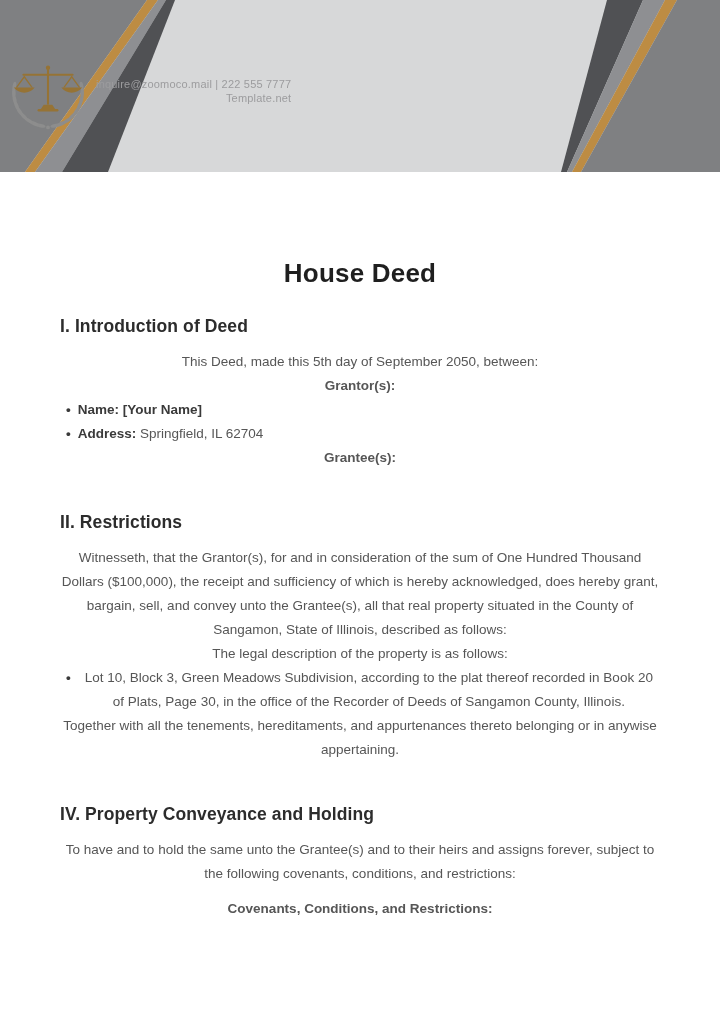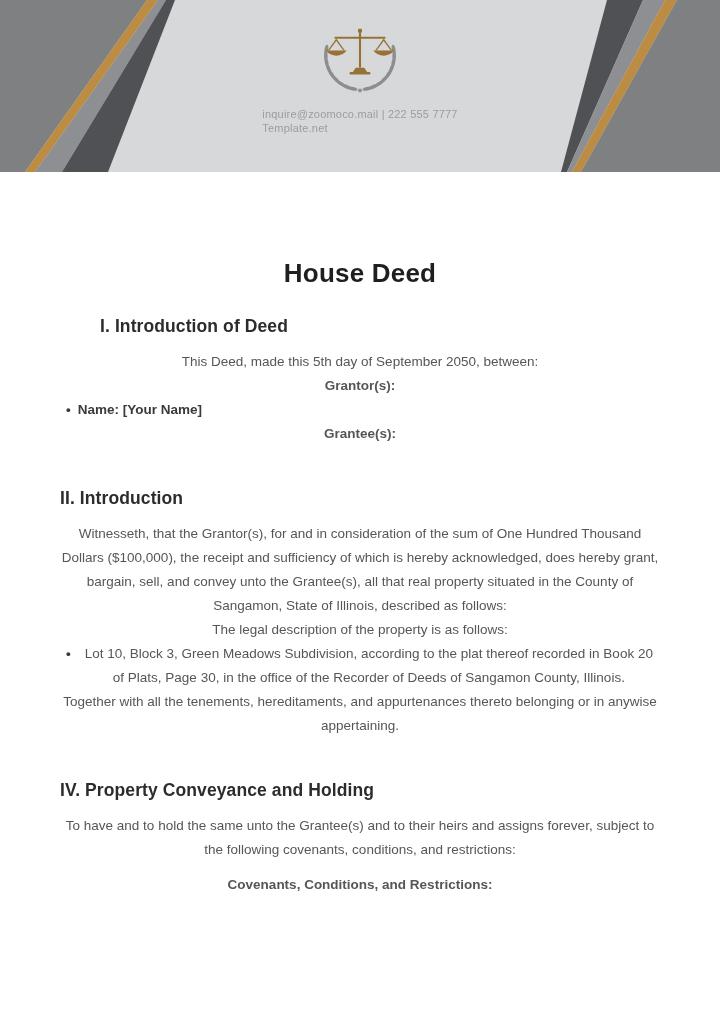--- a/index.html
+++ b/index.html
@@ -16,23 +16,23 @@
     background: #d7d8d9;
     overflow: hidden;
   }
   .corner-svg {
     position: absolute; inset: 0;
     width: 100%; height: 100%;
     display: block;
   }
   .header-inner {
     position: absolute; inset: 0;
-    display: flex; flex-direction: column;
+    display: flex; flex-direction: row;
     align-items: center;
-    text-align: left;
+    text-align: right;
   }
   .logo { margin-top: 24px; width: 96px; height: 74px; }
   .contact-block {
     margin-top: 9px;
     font-size: 11px;
     line-height: 14px;
     color: #9c9c9e;
     letter-spacing: 0.2px;
   }
   
@@ -48,21 +48,21 @@
     margin: 86px 0 27px;
     letter-spacing: 0.2px;
   }
   .section h2 {
     font-size: 17.5px;
     font-weight: 700;
     color: #2c2c2c;
     margin: 42px 0 13px;
     letter-spacing: 0.1px;
   }
-  .section:first-of-type h2 { margin-top: 18px; margin-left: 40px; }
+  .section:first-of-type h2 { margin-top: 18px; }
   .content p, .content li, .content .line {
     font-size: 13.5px;
     line-height: 24px;
     color: #565656;
     text-align: center;
   }
   .b { font-weight: 700; color: #3a3a3a; }
   ul.bullets { list-style: none; }
   ul.bullets li { display: flex; }
   ul.bullets li::before {
@@ -138,28 +138,32 @@
 
   <div class="section">
     <h2>I. Introduction of Deed</h2>
     <p>This Deed, made this 5th day of September 2050, between:</p>
     <p class="b">Grantor(s):</p>
     <ul class="bullets">
       <li>
         <span><span class="b">Name:</span>
         <span class="b">[Your Name]</span></span>
       </li>
+      <li>
+        <span><span class="b">Address:</span>
+        <span>Springfield, IL 62704</span></span>
+      </li>
     </ul>
     <p class="b">Grantee(s):</p>
     <ul class="bullets">
     </ul>
   </div>
 
   <div class="section">
-    <h2>II. Introduction</h2>
+    <h2>II. Restrictions</h2>
     <p>Witnesseth, that the Grantor(s), for and in consideration of the sum of One Hundred Thousand Dollars ($100,000), the receipt and sufficiency of which is hereby acknowledged, does hereby grant, bargain, sell, and convey unto the Grantee(s), all that real property situated in the County of Sangamon, State of Illinois, described as follows:</p>
   </div>
 
   <div class="section">
     <p>The legal description of the property is as follows:</p>
     <ul class="bullets">
       <li>
         <span>Lot 10, Block 3, Green Meadows Subdivision, according to the plat thereof recorded in Book 20 of Plats, Page 30, in the office of the Recorder of Deeds of Sangamon County, Illinois.</span>
       </li>
     </ul>

